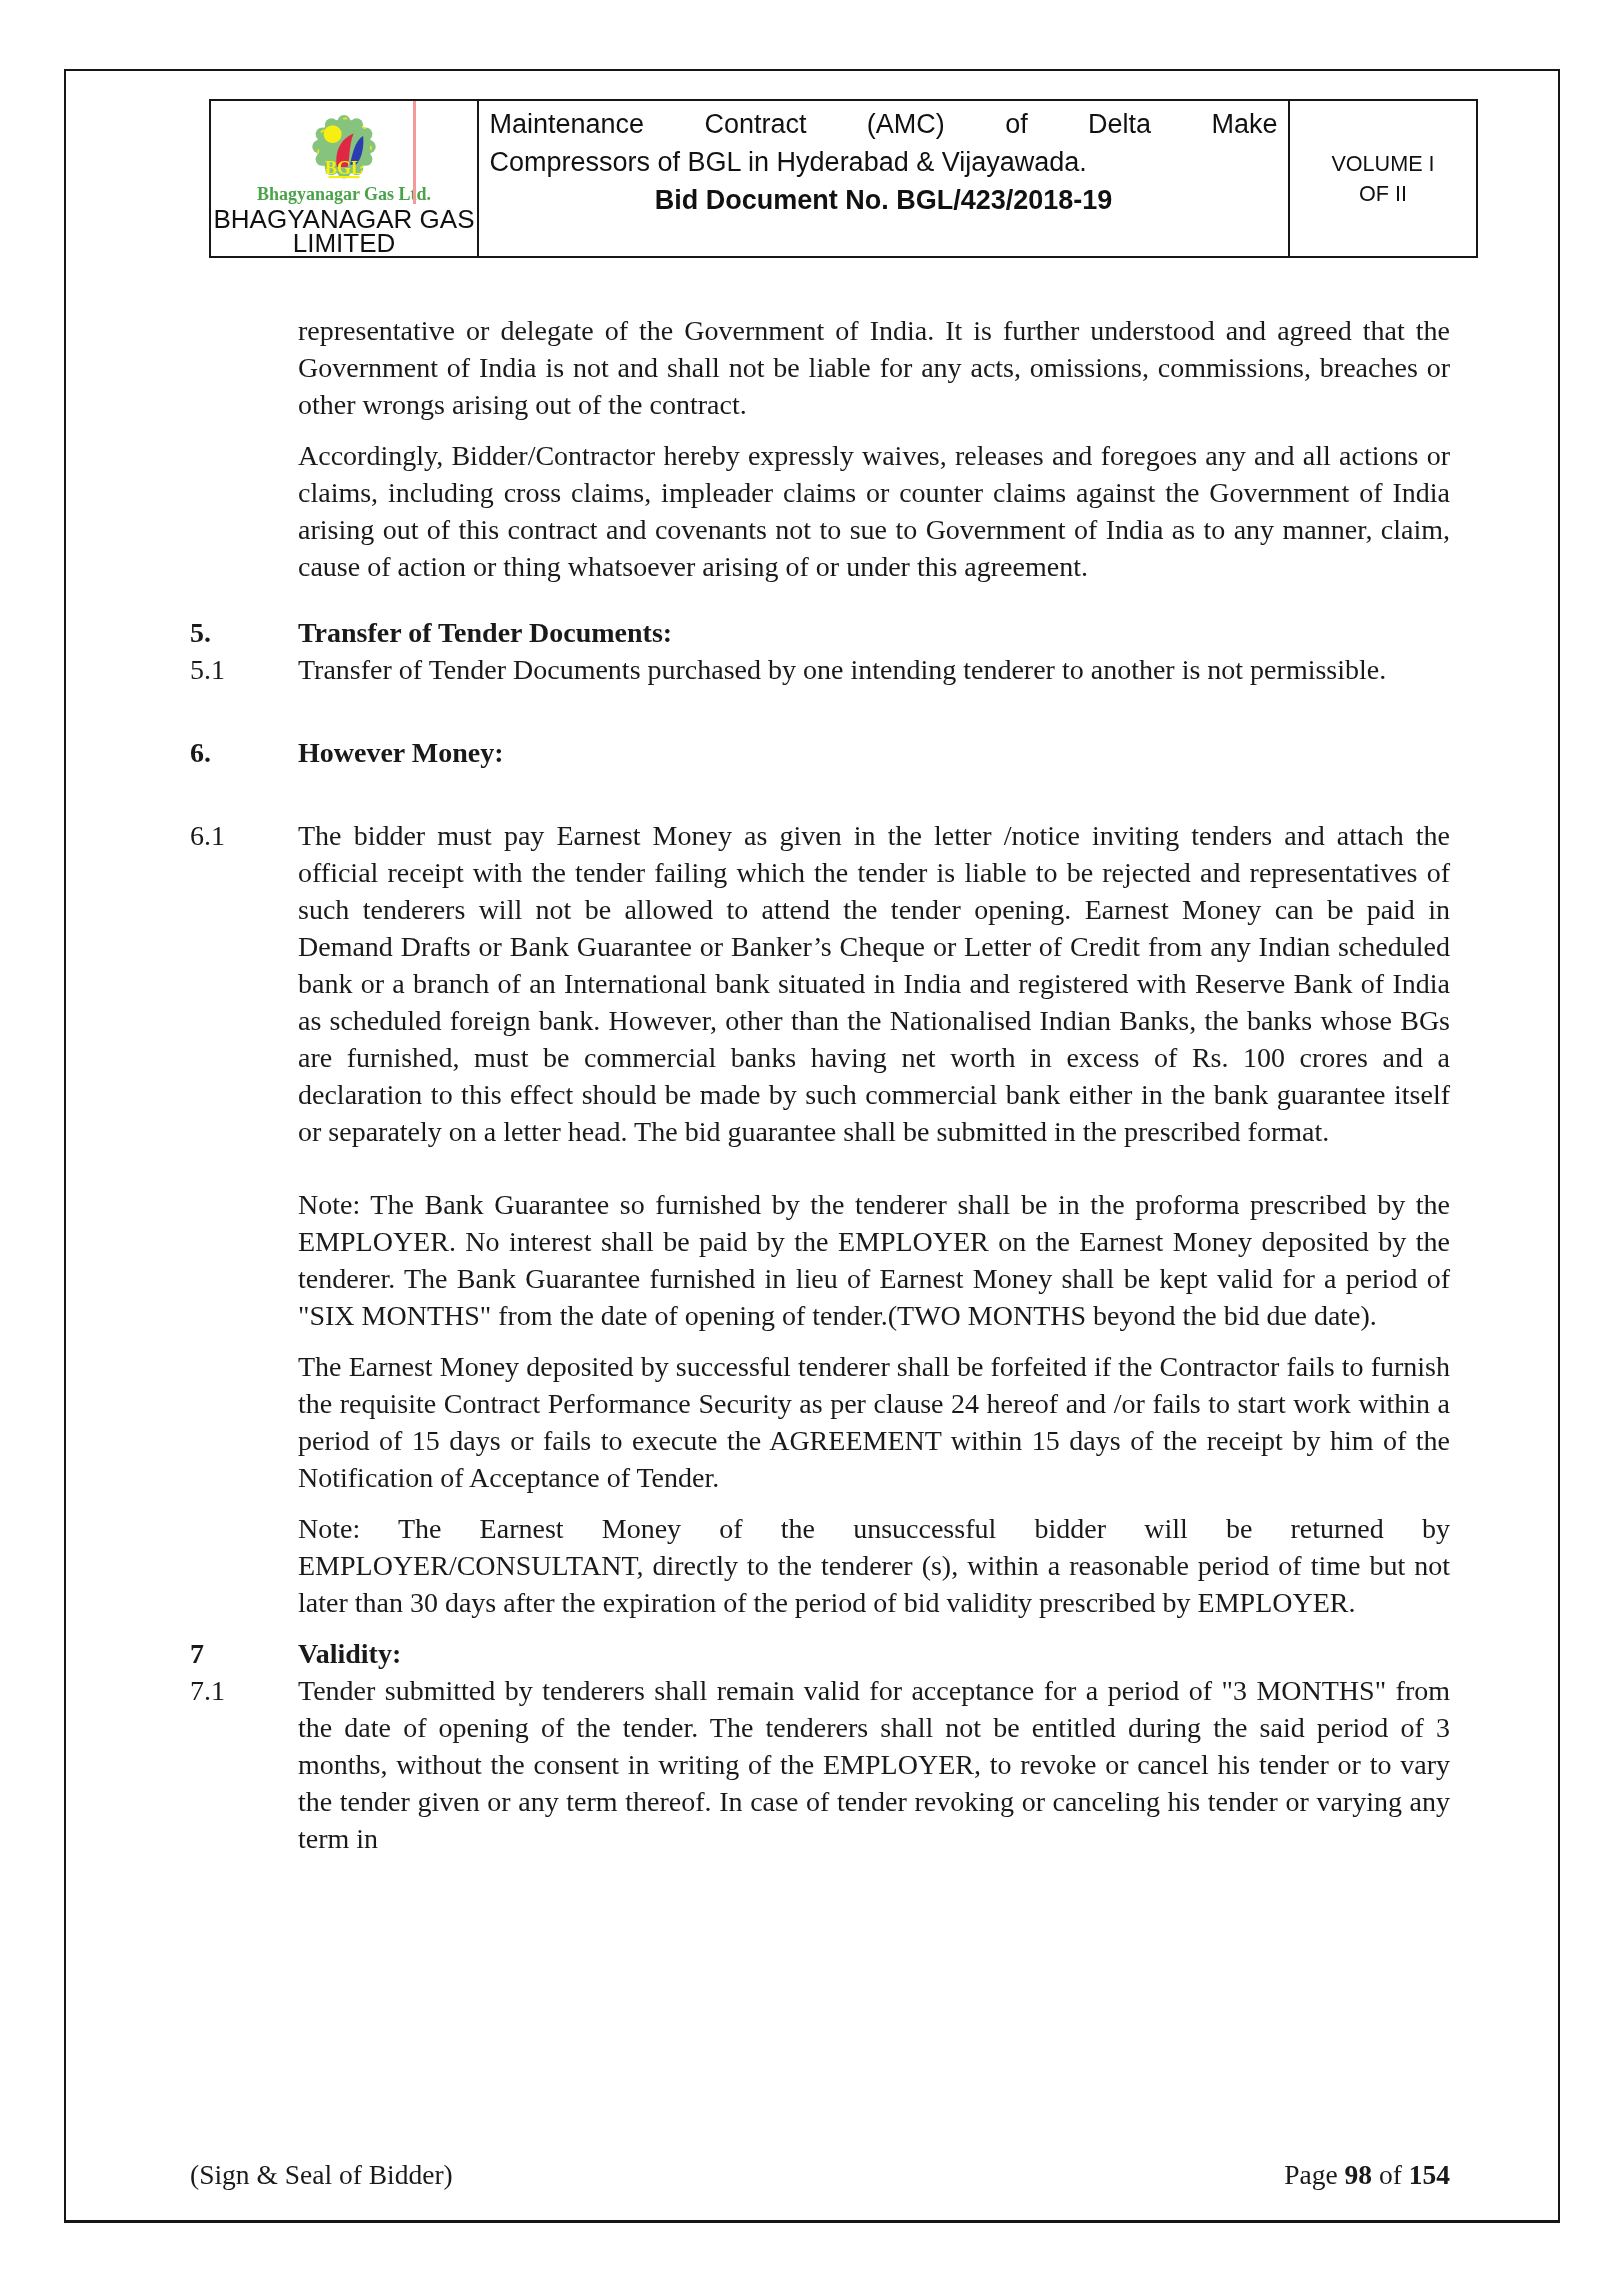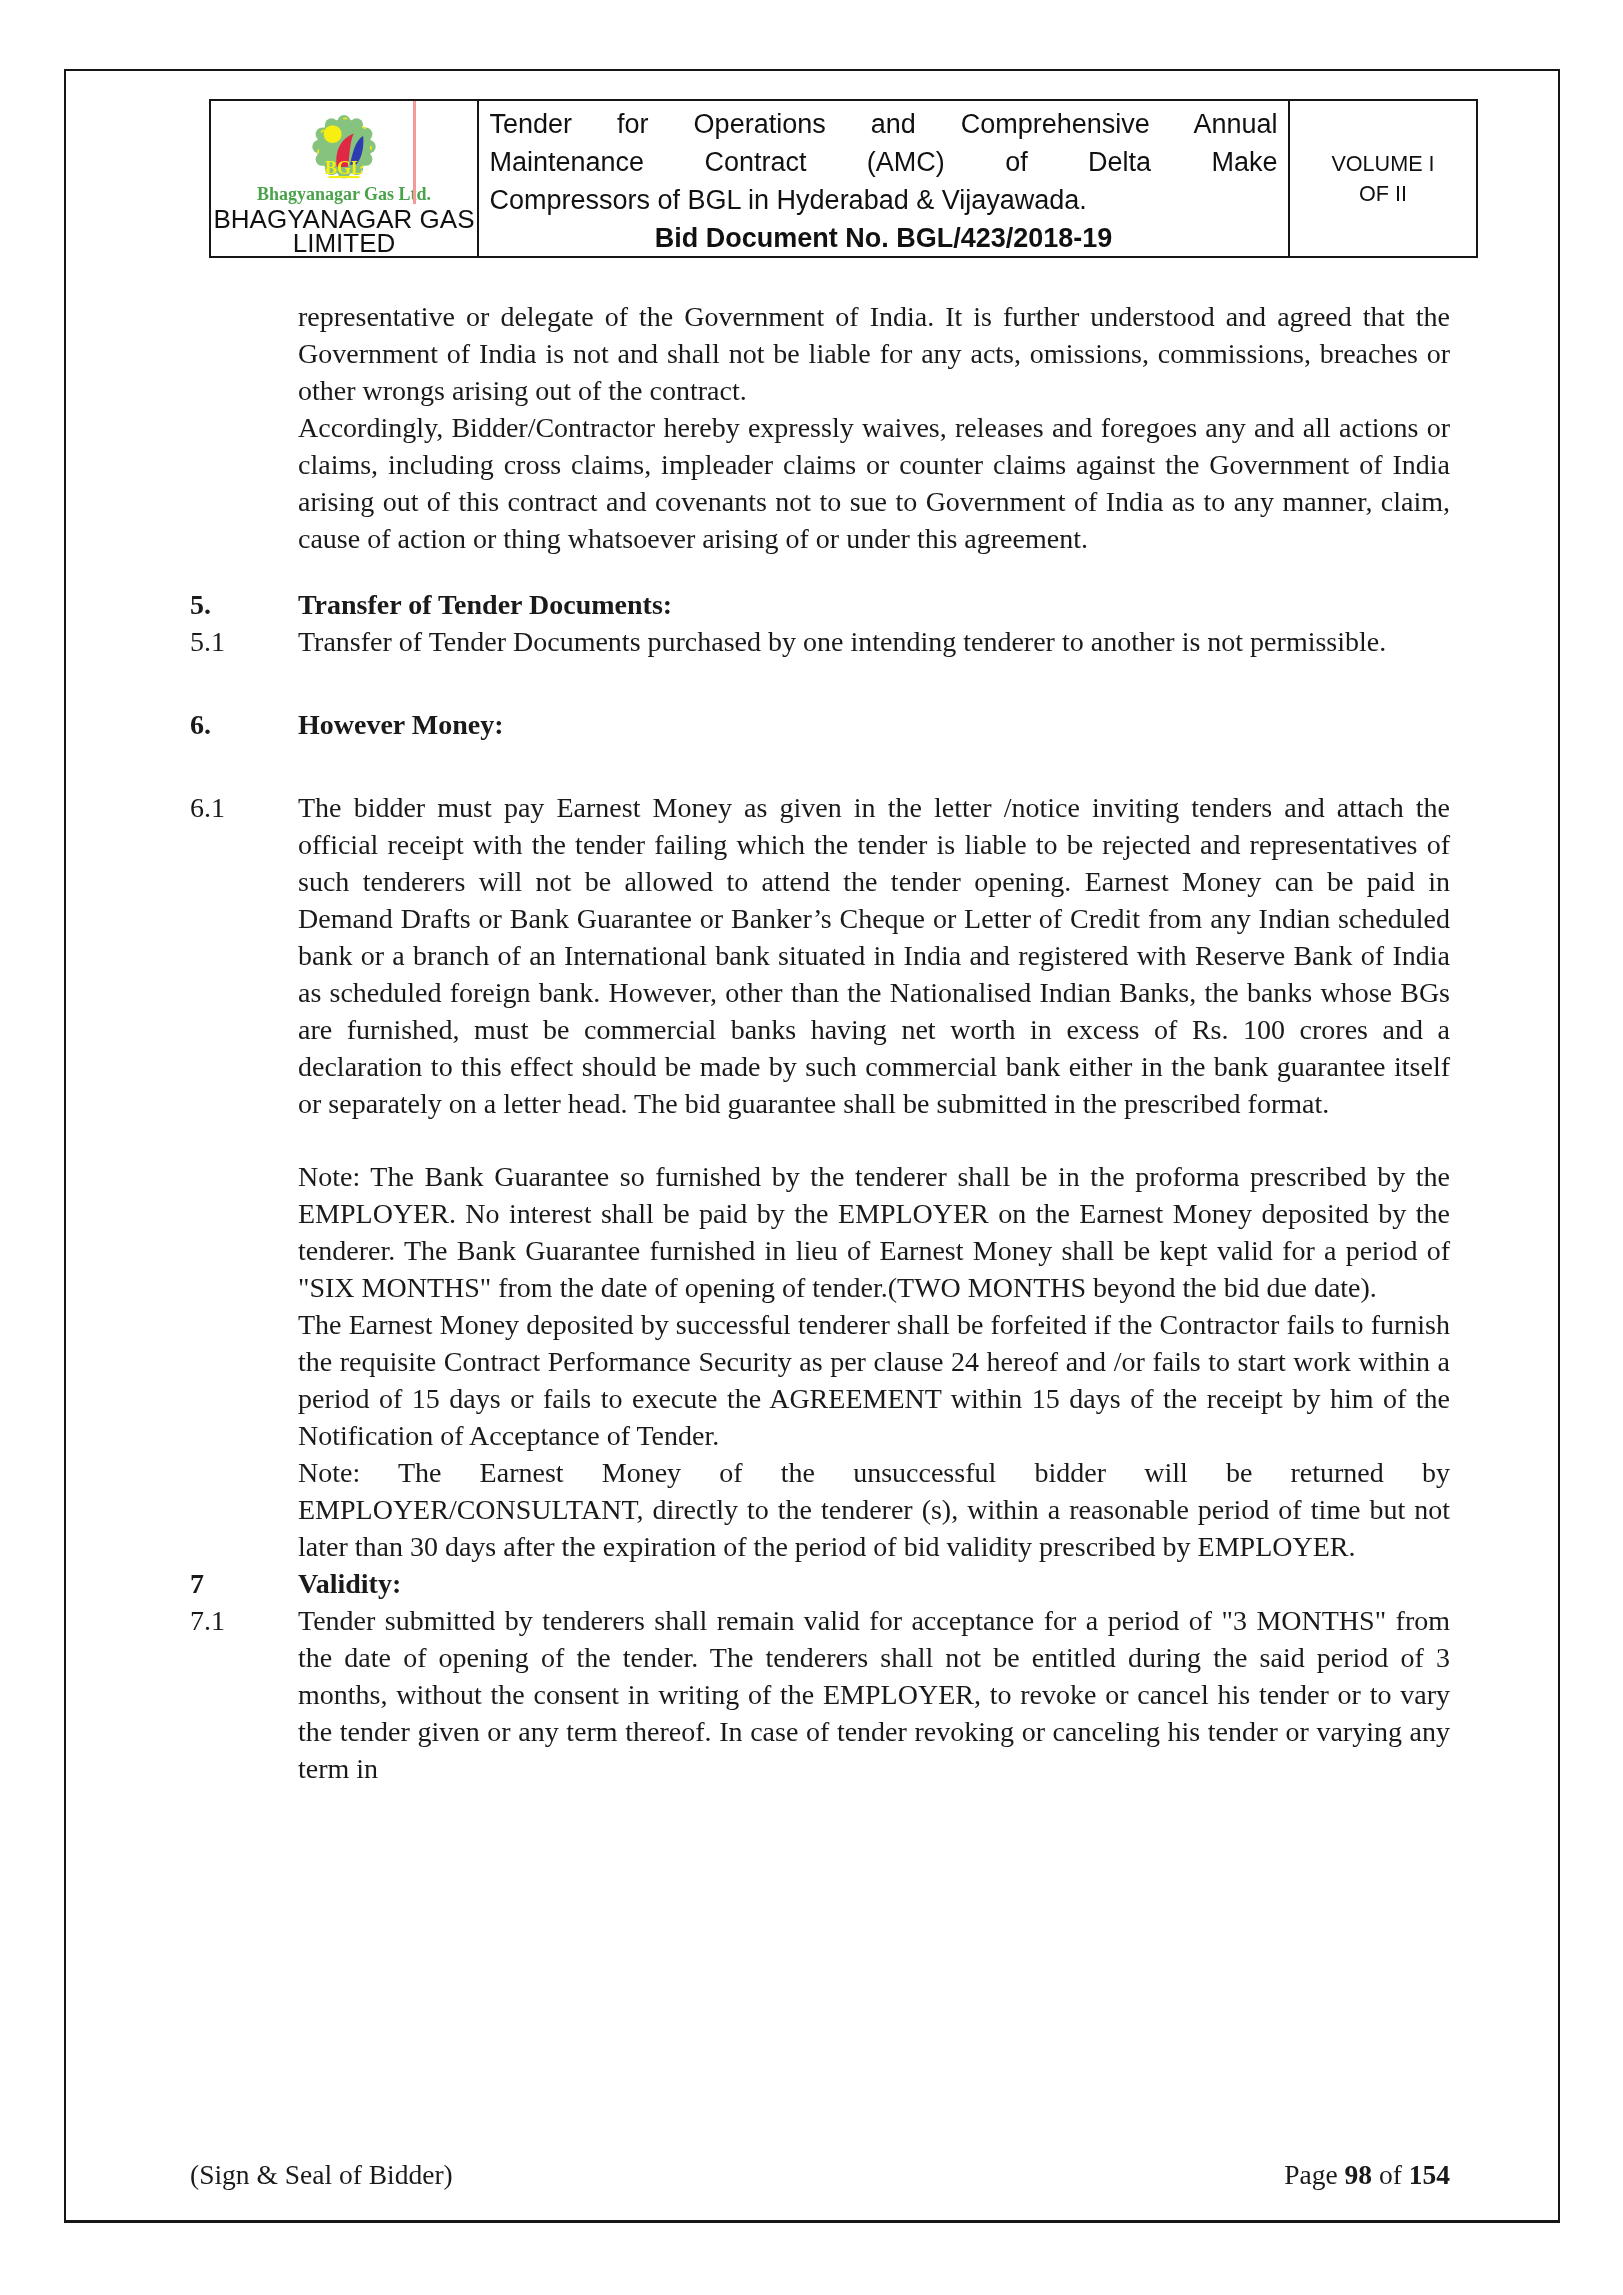--- a/index.html
+++ b/index.html
@@ -23,21 +23,21 @@
         line-height:38px;color:#111;}
   .title-line{white-space:nowrap;}
   .jl{text-align:justify;text-align-last:justify;white-space:normal;}
   .ctr{text-align:center;font-weight:bold;}
   .volume-cell{flex:1;display:flex;flex-direction:column;justify-content:center;
         align-items:center;font-family:"Liberation Sans",sans-serif;font-size:21.6px;
         line-height:30px;color:#111;text-align:left;}
   
   .content{position:absolute;left:190px;top:298px;width:1260px;font-size:28px;
         line-height:37px;}
-  .para{margin:0;text-align:justify;text-justify:inter-word;}
+  .para{margin:14px;text-align:justify;text-justify:inter-word;}
   .indent{margin-left:108px;width:1152px;box-sizing:border-box;}
   .row{display:flex;}
   .num{width:108px;flex:0 0 108px;}
   .btxt{flex:1;text-align:justify;text-justify:inter-word;}
   .bold{font-weight:bold;}
   .mt45{margin-top:29.4px;} .mt70{margin-top:46px;} .mt55{margin-top:36px;}
   
   .footer{position:absolute;left:190px;top:2158px;width:1260px;display:flex;
         justify-content:space-between;font-size:27.5px;line-height:34px;}
   .pagenum b{font-weight:bold;}
@@ -83,21 +83,20 @@
         <text x="70" y="103" text-anchor="middle" font-size="30" font-weight="bold" fill="#f7ee12">BGL</text>
         <rect x="44" y="107" width="52" height="3.5" fill="#f7ee12"></rect>
       </svg>
       <div class="logo-caption">Bhagyanagar Gas Ltd.</div>
       <div class="company-name">
         <div>BHAGYANAGAR GAS</div>
         <div>LIMITED</div>
       </div>
     </div>
     <div class="cell title-cell">
-      <div class="title-line jl">Tender for Operations and Comprehensive Annual</div>
       <div class="title-line jl">Maintenance Contract (AMC) of Delta Make</div>
       <div class="title-line">Compressors of BGL in Hyderabad &amp; Vijayawada.</div>
       <div class="title-line ctr">Bid Document No. BGL/423/2018-19</div>
     </div>
     <div class="cell volume-cell">
       <div>VOLUME I</div>
       <div>OF II</div>
     </div>
   </div>
 

